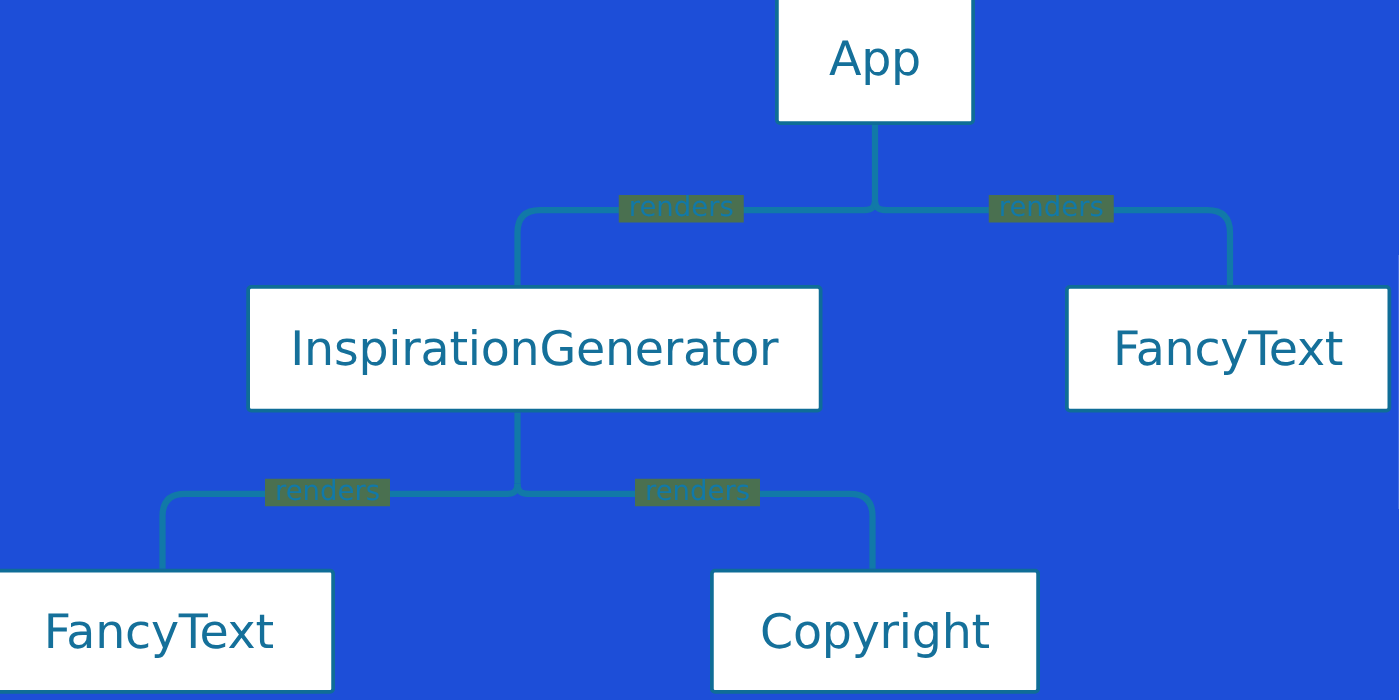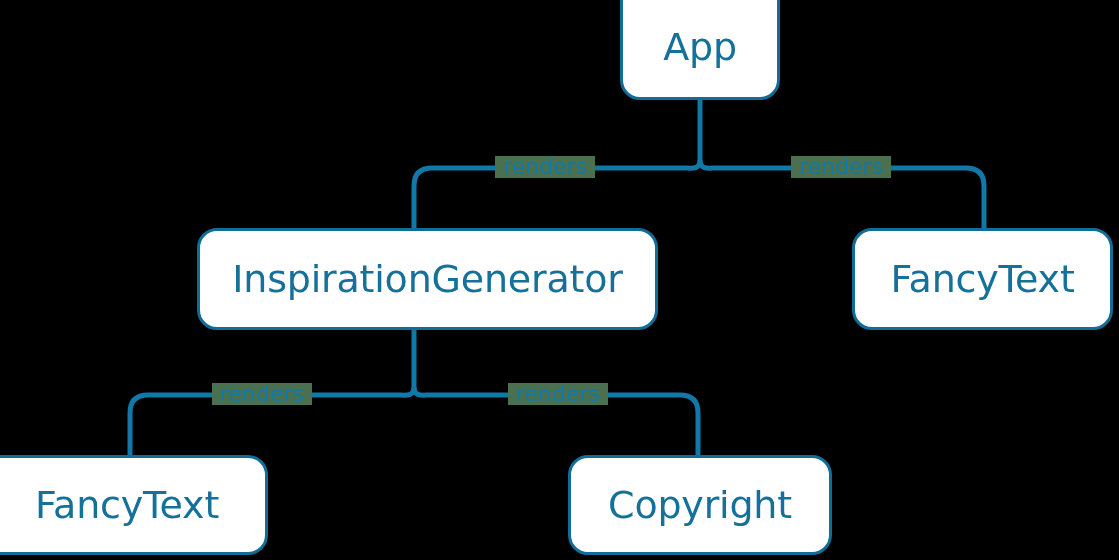--- a/index.html
+++ b/index.html
@@ -9,35 +9,35 @@
   body {
     width: 1119px;
     height: 560px;
     overflow: hidden;
     font-family: "DejaVu Sans", sans-serif;
   }
   #diagram-root {
     position: relative;
     width: 1119px;
     height: 560px;
-    background: #000000;
+    background: #1d4ed8;
   }
   #edges-layer {
     position: absolute;
     left: 0;
     top: 0;
     width: 1119px;
     height: 560px;
   }
   .node {
     position: absolute;
     box-sizing: border-box;
     background: #ffffff;
     border: 3px solid #0f6d97;
-    border-radius: 20px;
+    border-radius: 4px;
     display: flex;
     align-items: center;
     justify-content: center;
     z-index: 2;
   }
   .node-label {
     color: #15709a;
     font-size: 38px;
     line-height: 1;
     letter-spacing: -0.2px;

